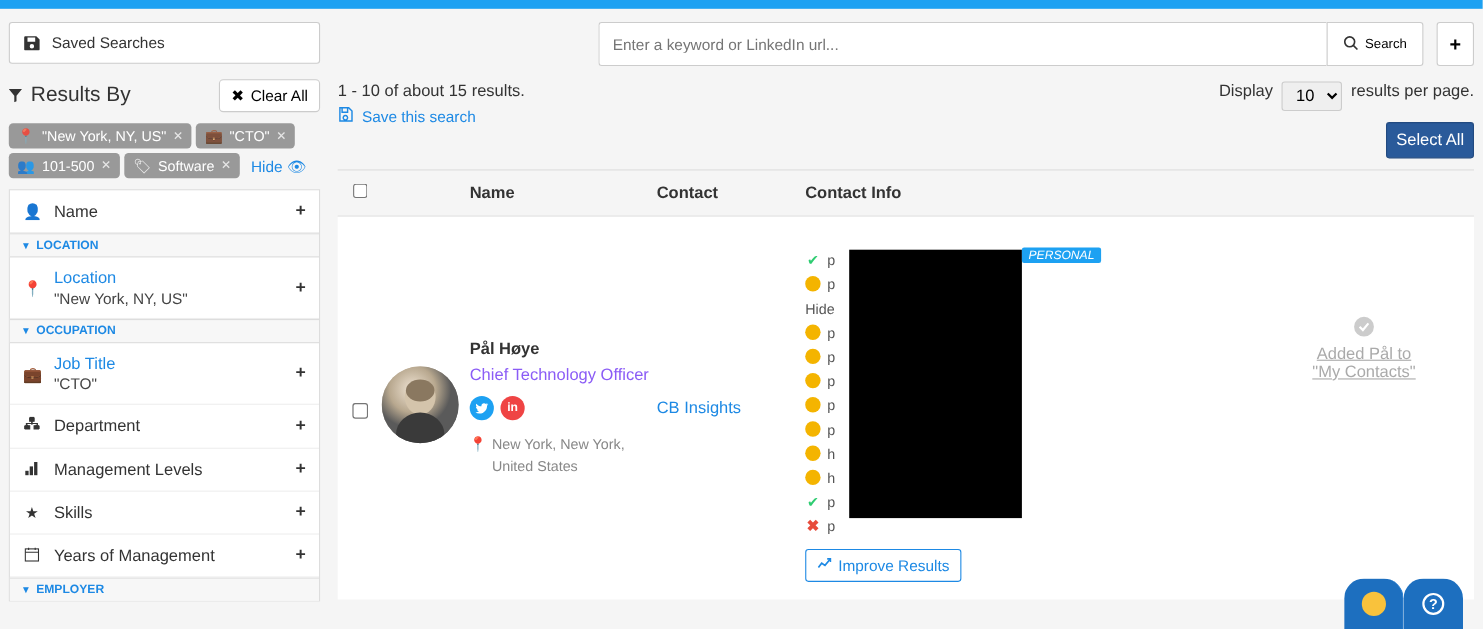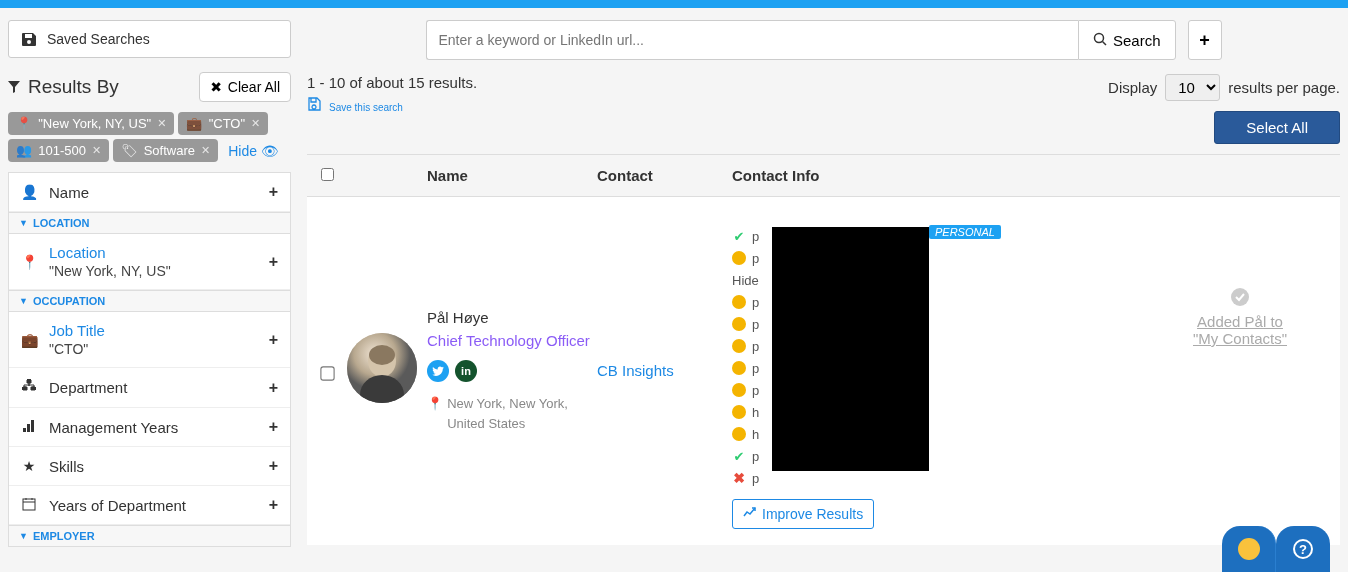--- a/index.html
+++ b/index.html
@@ -28,57 +28,57 @@
 .facet { border-bottom: 1px solid #eee; padding: 10px 12px; display: flex; align-items: center; gap: 12px; position: relative; cursor: pointer; }
 .facet .plus { margin-left: auto; font-weight: 700; color: #333; font-size: 16px; }
 .facet-label { display: flex; flex-direction: column; gap: 2px; }
 .facet-title { font-size: 15px; }
 .facet-title.active { color: #1d89e4; font-weight: 500; }
 .facet-value { font-size: 14px; color: #444; }
 .facet-icon { width: 16px; text-align: center; color: #333; }
 .loc-icon-blue { color: #1d89e4; }
 
 
-.search-row { display: flex; justify-content: center; gap: 12px; margin-bottom: 14px; }
+.search-row { display: flex; justify-content: flex-end; gap: 12px; margin-bottom: 14px; }
 .search-group { display: flex; flex: 1; max-width: 750px; }
 .search-input { flex: 1; border: 1px solid #ccc; border-right: none; border-radius: 3px 0 0 3px; padding: 10px 12px; font-size: 14px; }
-.search-btn { border: 1px solid #ccc; background: #fff; border-radius: 0 3px 3px 0; padding: 0 14px; font-size: 15px; cursor: pointer; display: flex; align-items: center; gap: 6px; }
+.search-btn { border: 1px solid #ccc; background: #fff; border-radius: 0 3px 3px 0; padding: 0 14px; font-size: 12px; cursor: pointer; display: flex; align-items: center; gap: 6px; }
 .contacts-group { display: flex; gap: 6px; }
 .contacts-select { border: 1px solid #ccc; background: #fff; border-radius: 3px; padding: 0 10px; font-size: 15px; height: 40px; min-width: 160px; }
 .add-btn { border: 1px solid #ccc; background: #fff; border-radius: 3px; width: 34px; height: 40px; font-size: 18px; font-weight: 700; cursor: pointer; }
 
 .results-meta { display: flex; justify-content: space-between; align-items: flex-start; margin-bottom: 10px; }
 .results-left { font-size: 15px; color: #333; }
-.save-search { color: #1d89e4; font-size: 10px; display: inline-flex; gap: 8px; align-items: flex-end; margin-top: 6px; cursor: pointer; }
+.save-search { color: #1d89e4; font-size: 14px; display: inline-flex; gap: 8px; align-items: center; margin-top: 6px; cursor: pointer; }
 .results-right { text-align: right; }
-.display-line { font-size: 15px; color: #333; display: flex; align-items: center; gap: 8px; justify-content: flex-end; }
+.display-line { font-size: 15px; color: #333; display: flex; gap: 8px; justify-content: flex-end; }
 .page-select { border: 1px solid #ccc; border-radius: 3px; padding: 3px 8px; font-size: 15px; }
-.select-all { margin-top: 10px; background: #2a5a9a; color: #fff; border: 1px solid #224a80; border-radius: 3px; padding: 7px 31px; font-size: 15px; cursor: pointer; }
+.select-all { margin-top: 10px; background: #2a5a9a; color: #fff; border: 1px solid #224a80; border-radius: 3px; padding: 7px 8px; font-size: 15px; cursor: pointer; }
 
 .table-head { display: flex; align-items: center; border-top: 1px solid #ddd; border-bottom: 1px solid #ddd; padding: 12px 0; background: transparent; font-size: 15px; font-weight: 600; }
 .col-check { width: 40px; text-align: center; }
 .col-avatar { width: 80px; }
 .col-name { width: 170px; }
 .col-company { width: 135px; }
 .col-contact { flex: 1; }
 .col-status { width: 200px; text-align: center; }
 
 .row { display: flex; align-items: flex-start; padding: 30px 0 16px 0; position: relative; background: #fff; }
 .row .col-check { padding-top: 140px; }
 .row input[type=checkbox]{ transform: scale(1.1); }
 .avatar-wrap { padding-top: 106px; }
 .avatar { width: 70px; height: 70px; border-radius: 50%; background: radial-gradient(circle at 35% 30%, #e6dcd0 0%, #c8bba9 35%, #6a6a6a 75%); overflow: hidden; }
 .avatar svg { width: 100%; height: 100%; }
 .name-block { padding-top: 80px; line-height: 1.5; }
-.person-name { font-size: 15px; font-weight: 400; }
+.person-name { font-size: 15px; font-weight: 700; }
 .person-title { font-size: 15px; color: #8b5cf6; }
 .socials { display: flex; gap: 6px; margin-top: 8px; }
 .soc { width: 22px; height: 22px; border-radius: 50%; color: #fff; display: flex; align-items: center; justify-content: center; font-size: 11px; font-weight: 700; cursor: pointer; }
 .tw { background: #1da1f2; }
-.li { background: #14532d; }
+.li { background: #ef4444; }
 .loc { color: #888; font-size: 13px; margin-top: 12px; display: flex; gap: 4px; }
 .company-link { color: #1d89e4; font-size: 15px; padding-top: 135px; cursor: pointer; }
 .contact-block { padding-right: 10px; }
 .contact-line { display: flex; align-items: center; gap: 6px; font-size: 13px; color: #555; margin-bottom: 4px; min-height: 18px; }
 .dot { width: 14px; height: 14px; border-radius: 50%; flex-shrink: 0; }
 .dot-yellow { background: #f4b400; }
 .cross-red { color: #e74c3c; font-weight: 700; font-size: 14px; width: 14px; text-align: center; flex-shrink: 0; }
 .check-green { color: #2ecc71; font-size: 13px; width: 14px; text-align: center; flex-shrink: 0; }
 .redact-block { position: absolute; top: 0; left: 0; width: 157px; height: 244px; background: #000; }
 .redact-wrap { position: relative; display: inline-block; vertical-align: top; margin-left: 20px; font-style: italic; }
@@ -199,40 +199,40 @@
       </div>
 
       <div class="facet">
         <span class="facet-icon">
           <svg width="14" height="14" viewBox="0 0 14 14">
               <rect x="1" y="9" width="3" height="4" fill="#333"></rect>
               <rect x="5" y="5" width="3" height="8" fill="#333"></rect>
               <rect x="9" y="1" width="3" height="12" fill="#333"></rect>
             </svg>
         </span>
-        <span class="facet-title">Management Years</span>
+        <span class="facet-title">Management Levels</span>
         <span class="plus">+</span>
       </div>
 
       <div class="facet">
         <span class="facet-icon">★</span>
         <span class="facet-title">Skills</span>
         <span class="plus">+</span>
       </div>
 
       <div class="facet">
         <span class="facet-icon">
           <svg width="14" height="14" viewBox="0 0 14 14">
               <rect x="1" y="2" width="12" height="11" fill="none" stroke="#333"></rect>
               <line x1="1" y1="5" x2="13" y2="5" stroke="#333"></line>
               <line x1="4" y1="1" x2="4" y2="3" stroke="#333"></line>
               <line x1="10" y1="1" x2="10" y2="3" stroke="#333"></line>
             </svg>
         </span>
-        <span class="facet-title">Years of Department</span>
+        <span class="facet-title">Years of Management</span>
         <span class="plus">+</span>
       </div>
 
       <div class="section-header" style="border-bottom:none;">
         <span class="caret">▼</span>
         <span>EMPLOYER</span>
       </div>
     </div>
   </div>
 

